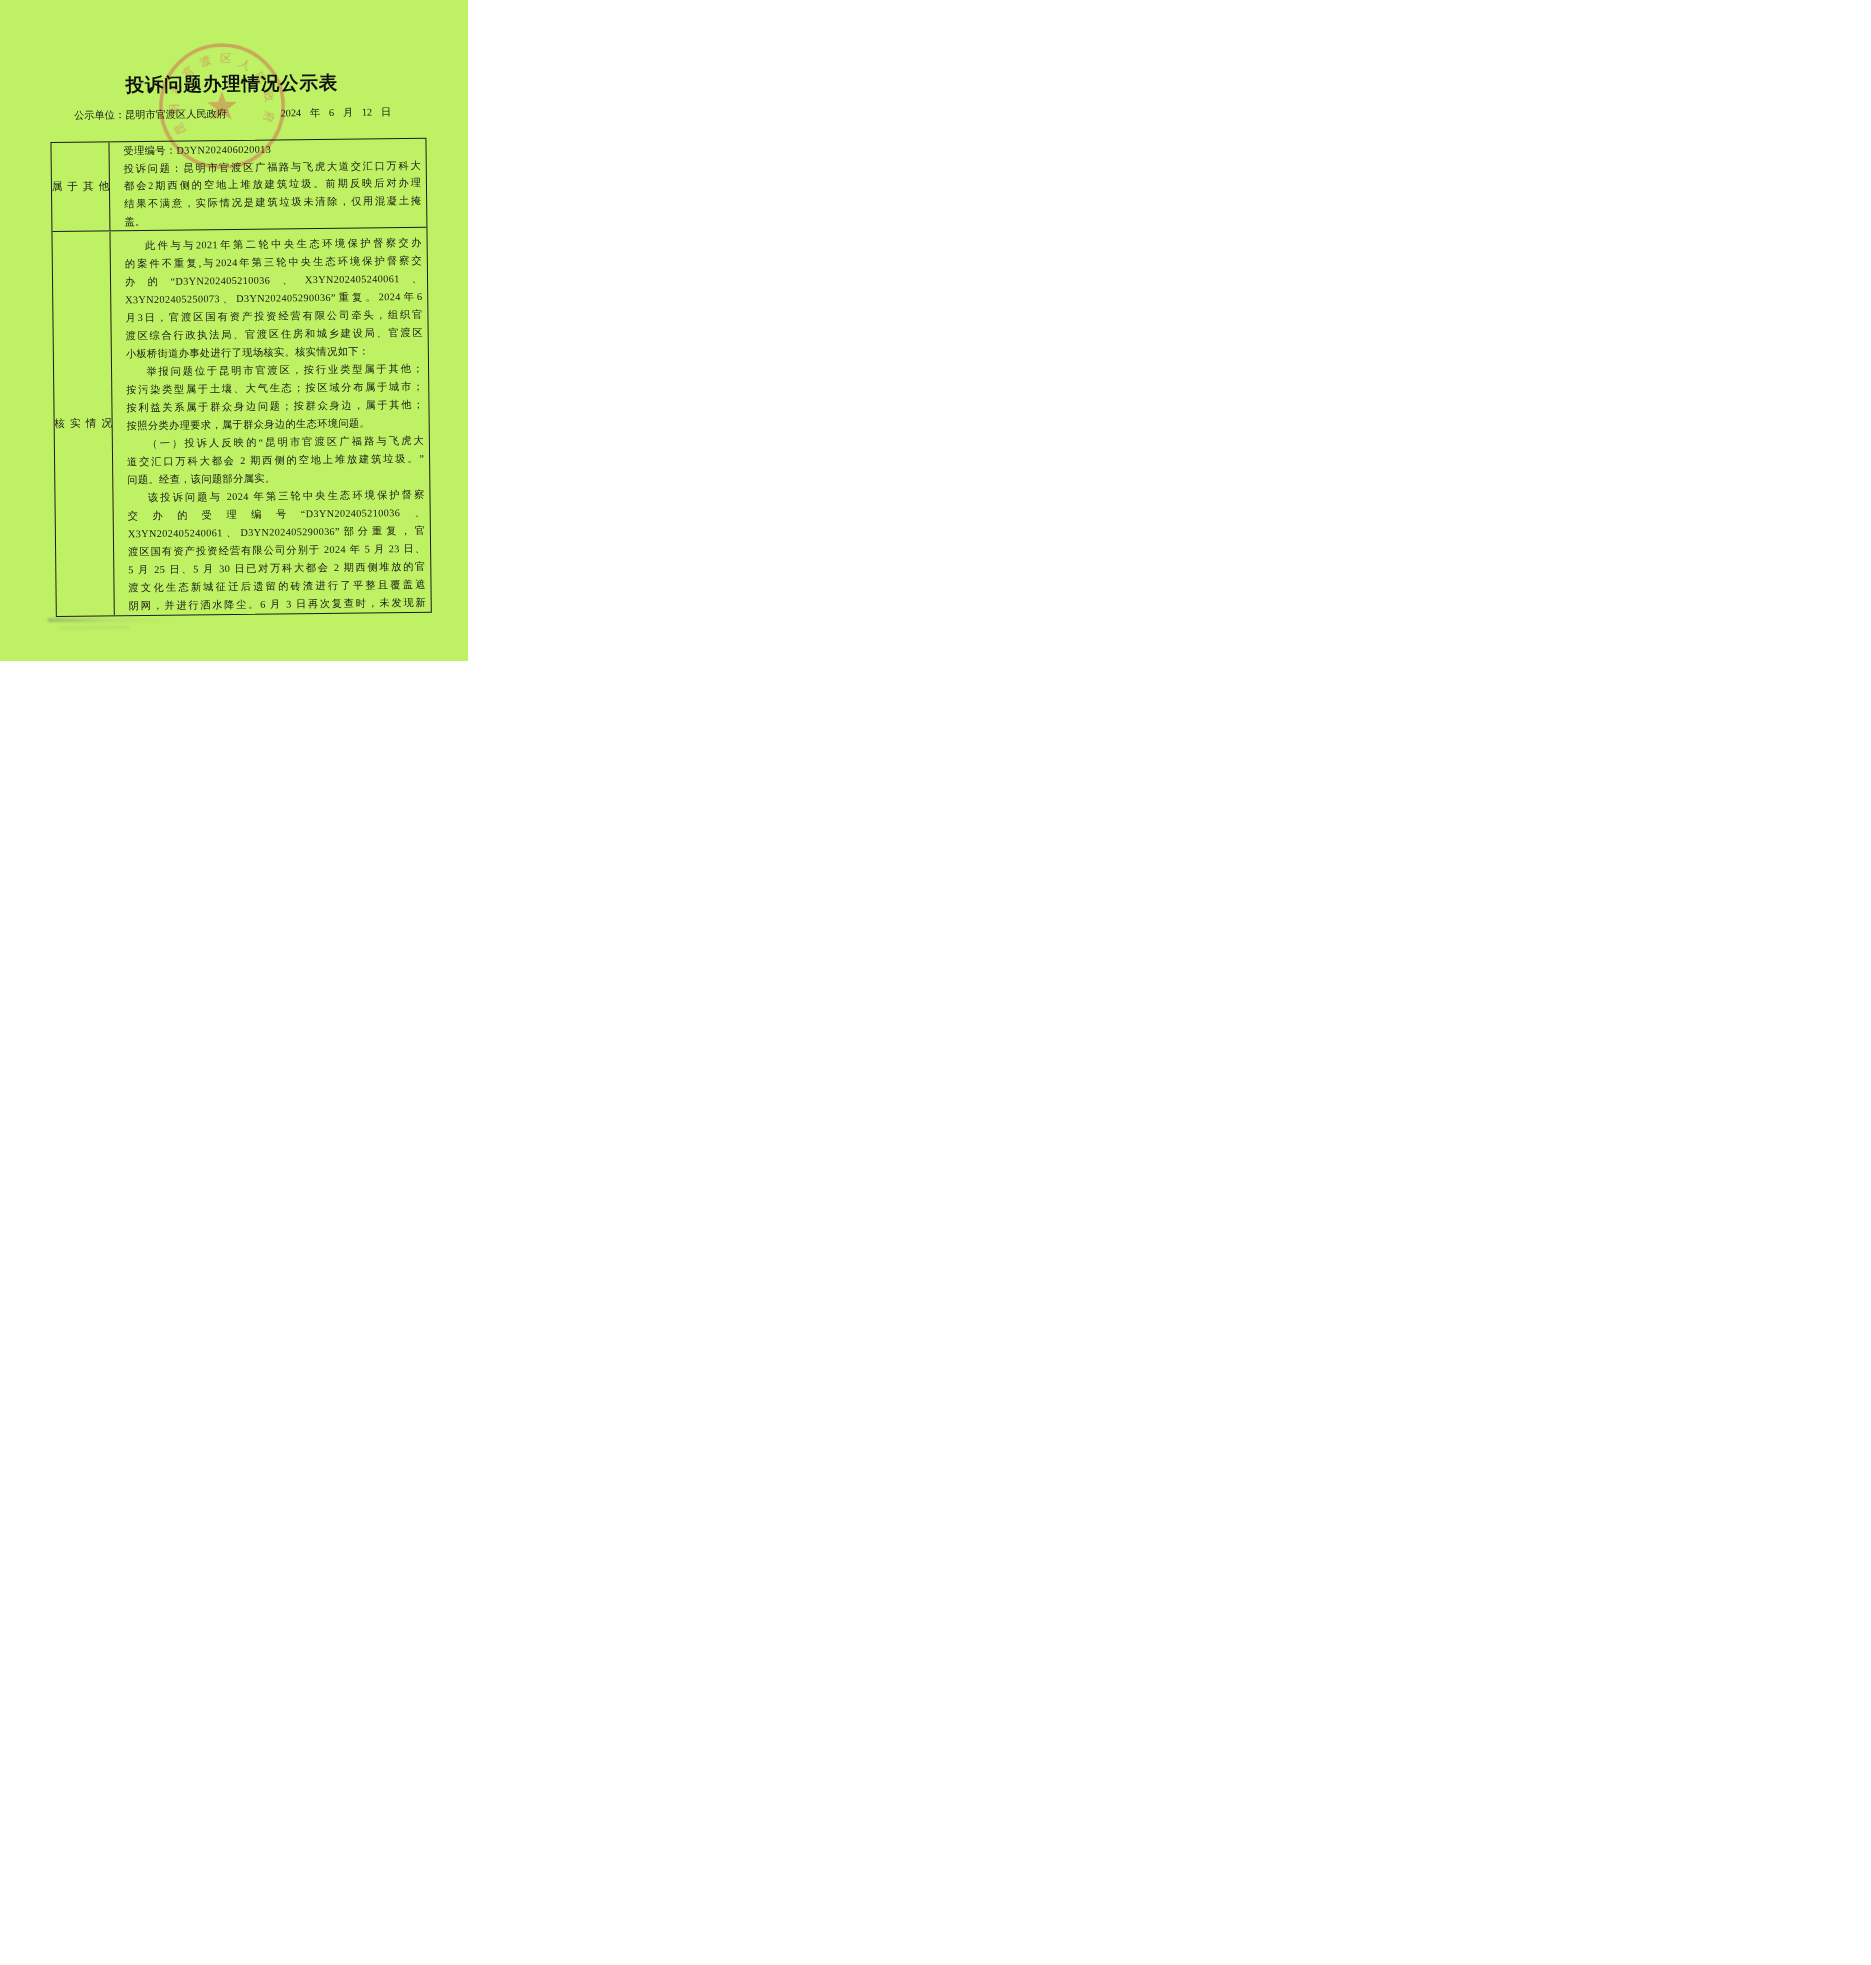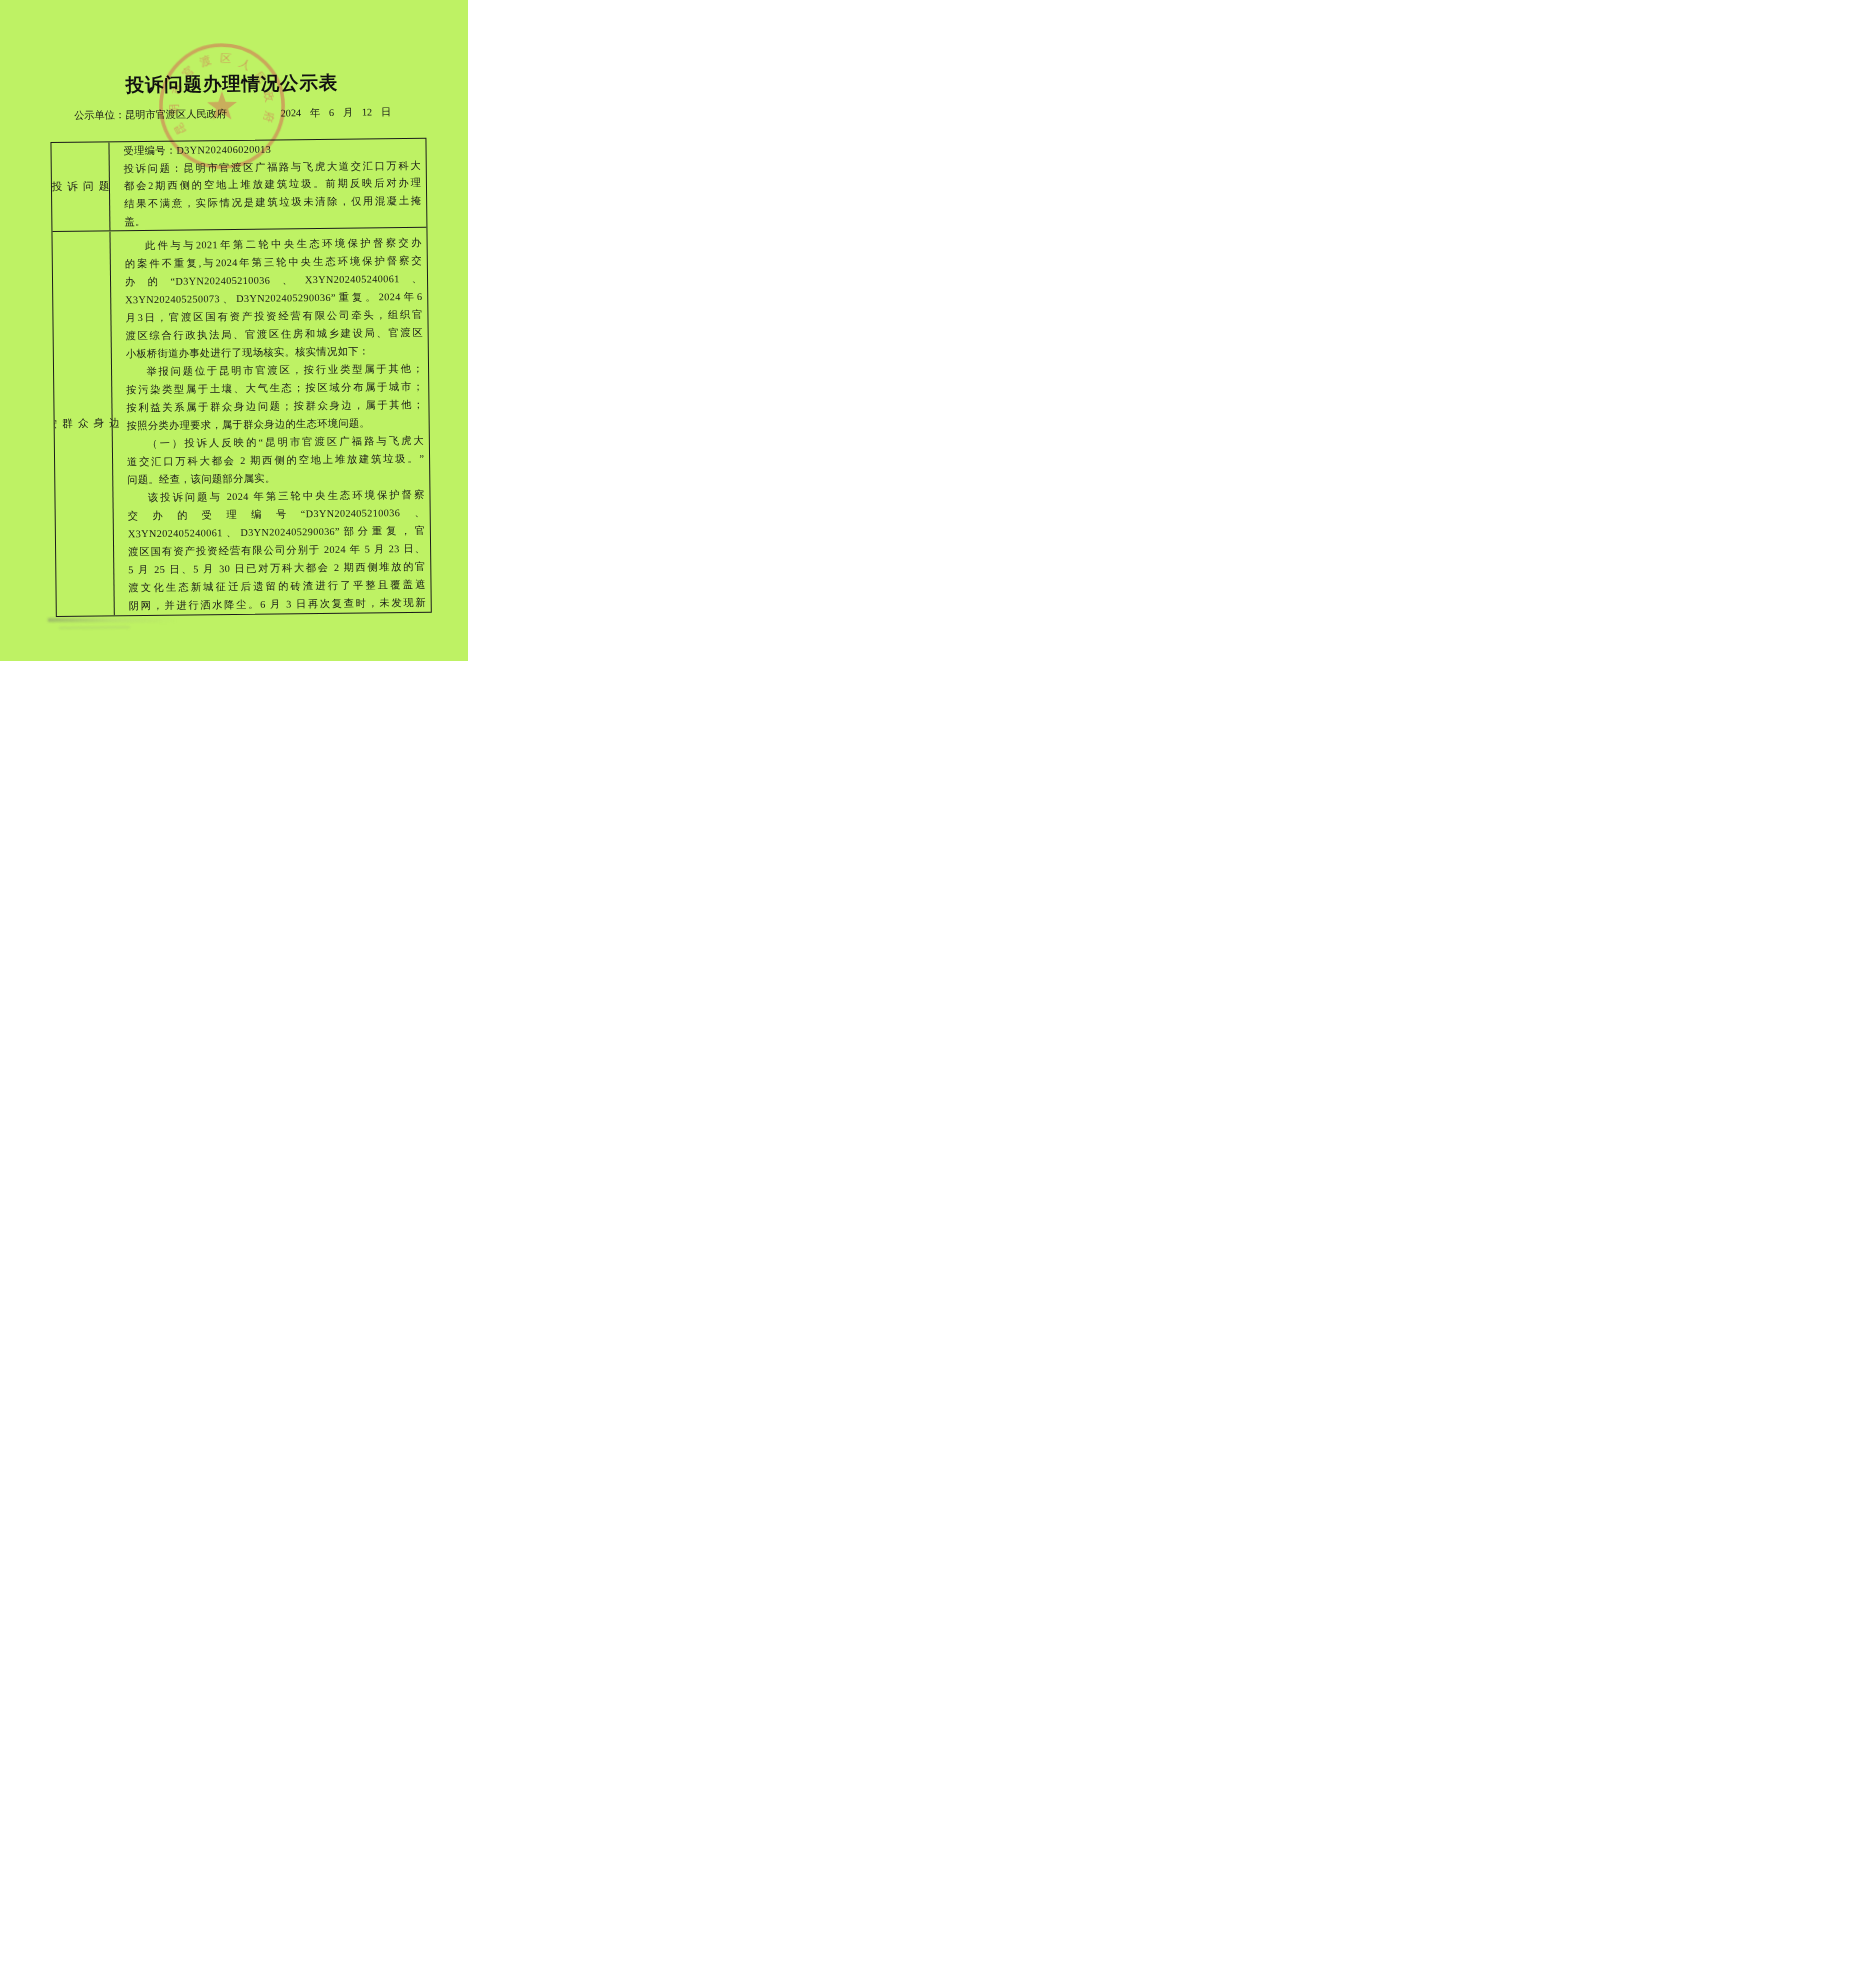--- a/index.html
+++ b/index.html
@@ -100,34 +100,34 @@
 
     <div class="subtitle">
       <span>公示单位：昆明市官渡区人民政府</span>
       <span class="date">2024 年 6 月 12 日</span>
     </div>
 
     <div class="doc-table">
 
       <div class="row row1">
         <div class="cell label-cell">
-          <span class="lbl">投诉问题</span>
+          <span class="lbl">属于其他</span>
         </div>
         <div class="cell content-cell">
           <div class="ln">受理编号：D3YN202406020013</div>
           <div class="ln j">投诉问题：昆明市官渡区广福路与飞虎大道交汇口万科大</div>
           <div class="ln j">都会2期西侧的空地上堆放建筑垃圾。前期反映后对办理</div>
           <div class="ln j">结果不满意，实际情况是建筑垃圾未清除，仅用混凝土掩</div>
           <div class="ln">盖。</div>
         </div>
       </div>
 
       <div class="row row2">
         <div class="cell label-cell">
-          <span class="lbl">按群众身边</span>
+          <span class="lbl">核实情况</span>
         </div>
         <div class="cell content-cell">
           <div class="ln j ind">此件与与2021年第二轮中央生态环境保护督察交办</div>
           <div class="ln j">的案件不重复,与2024年第三轮中央生态环境保护督察交</div>
           <div class="ln j">办的“D3YN202405210036、X3YN202405240061、</div>
           <div class="ln j">X3YN202405250073、D3YN202405290036”重复。2024年6</div>
           <div class="ln j">月3日，官渡区国有资产投资经营有限公司牵头，组织官</div>
           <div class="ln j">渡区综合行政执法局、官渡区住房和城乡建设局、官渡区</div>
           <div class="ln">小板桥街道办事处进行了现场核实。核实情况如下：</div>
           <div class="ln j ind">举报问题位于昆明市官渡区，按行业类型属于其他；</div>

